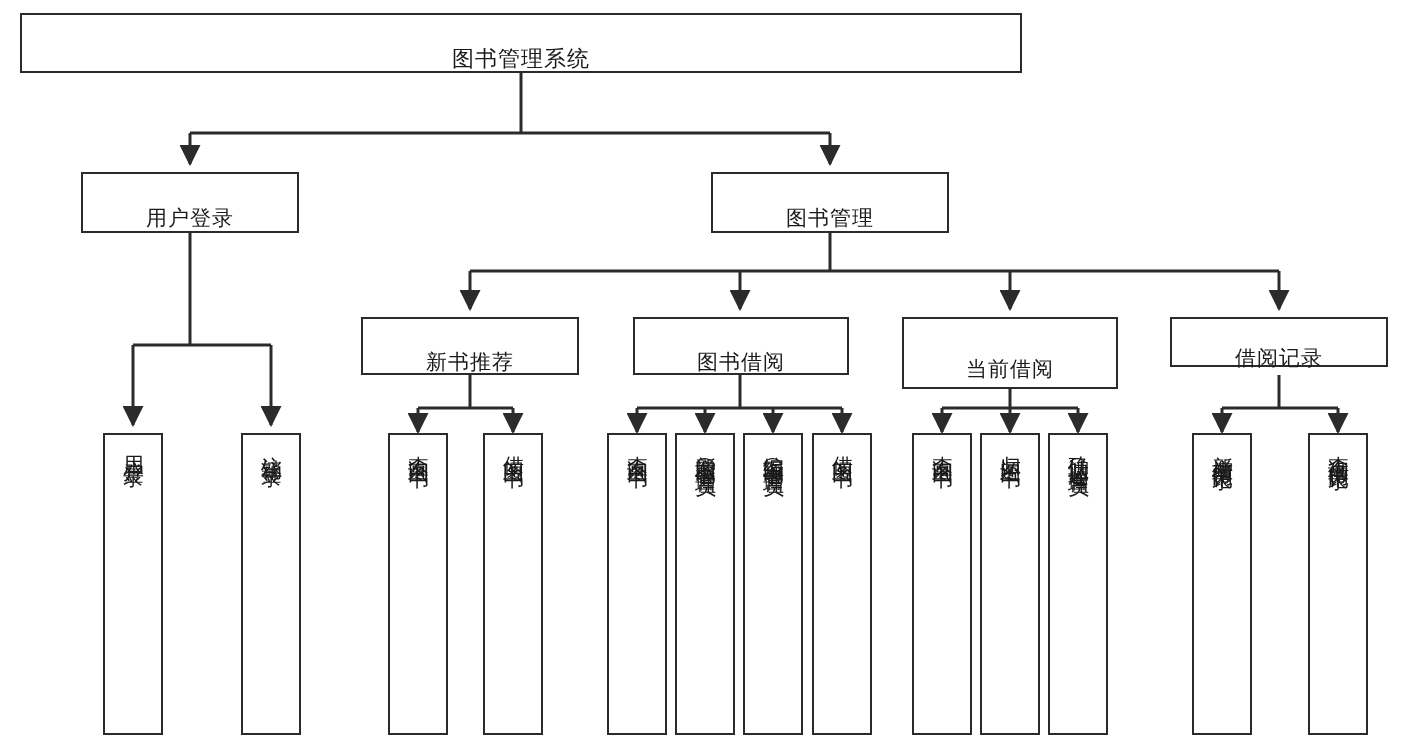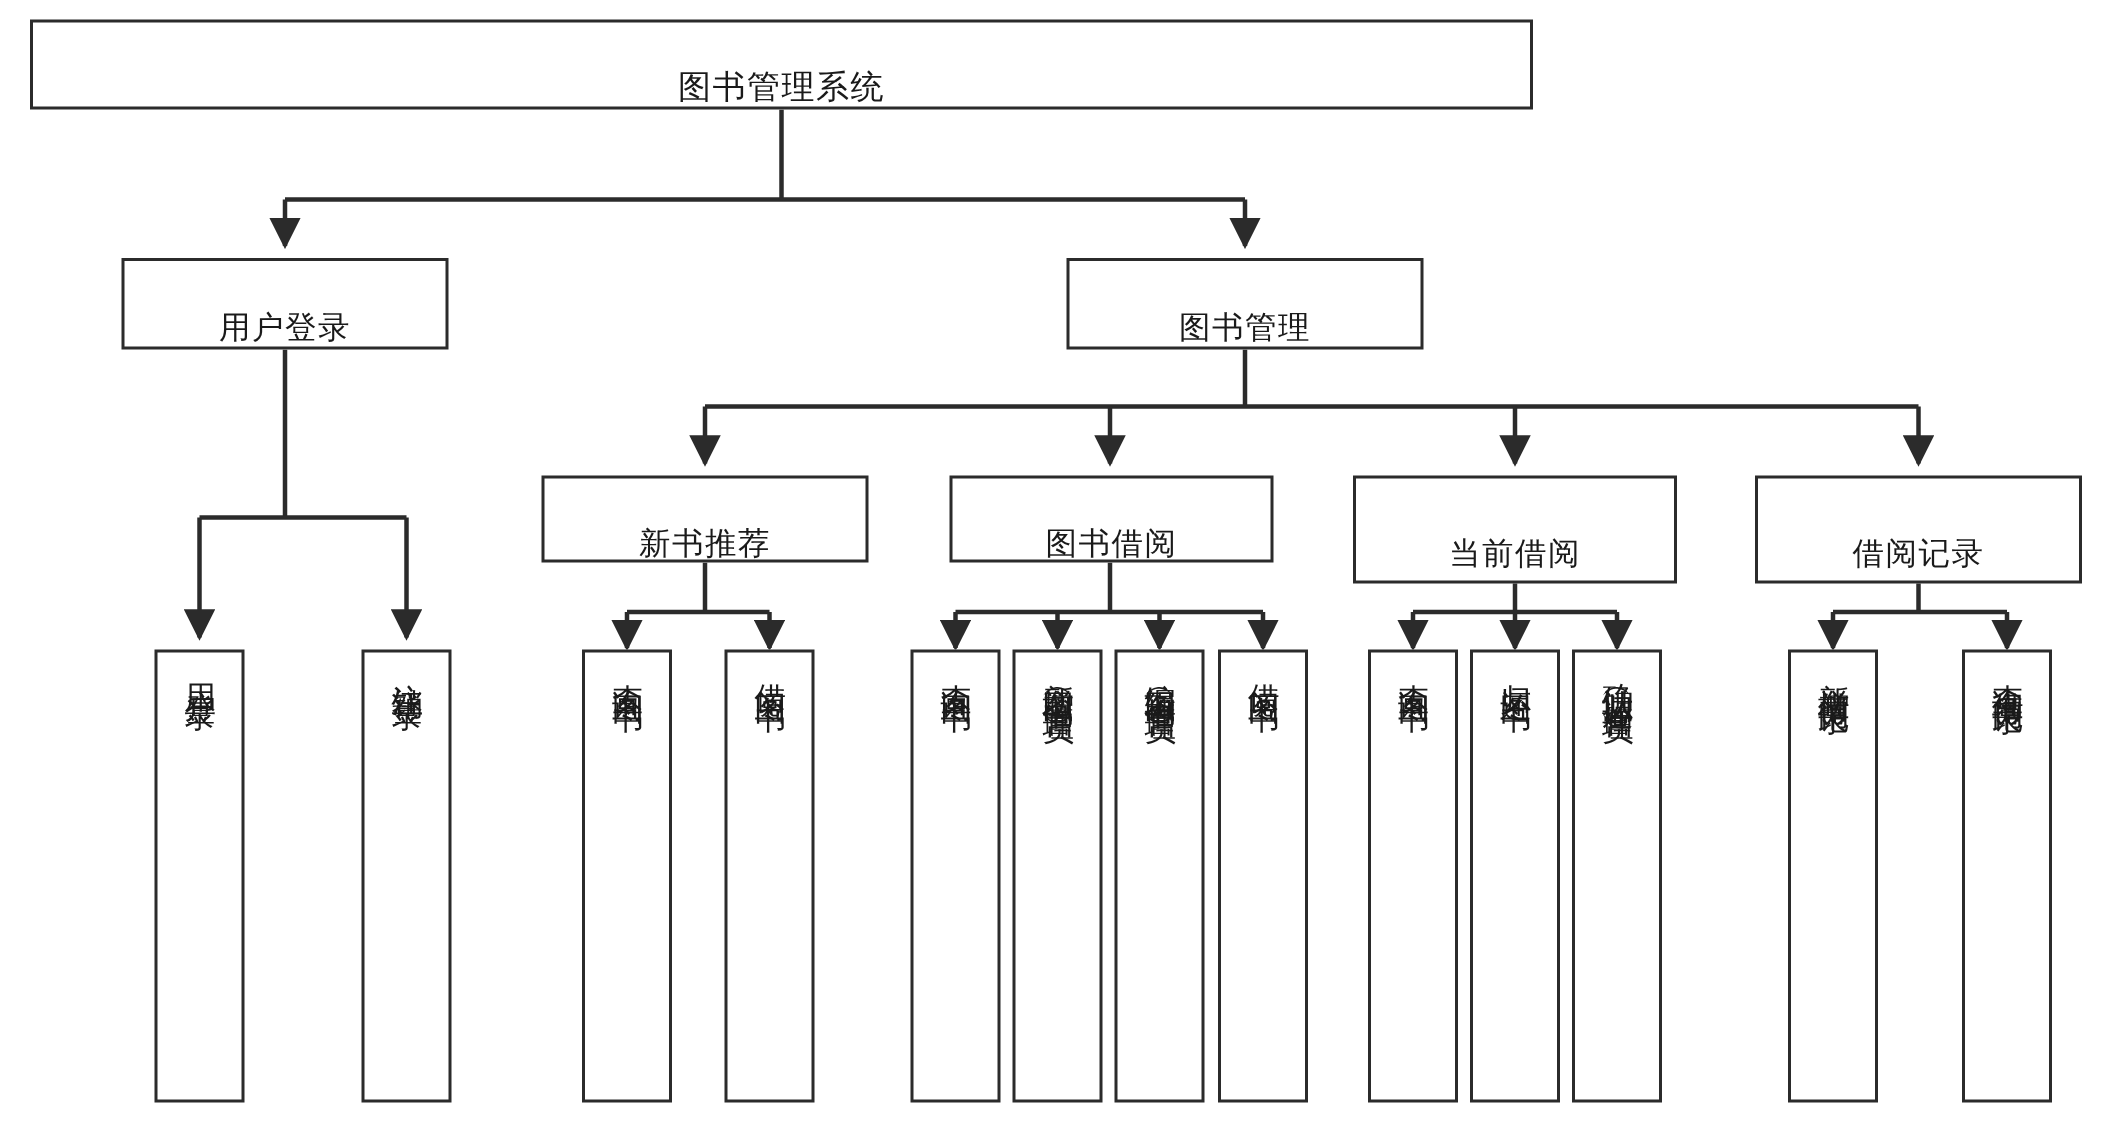--- a/index.html
+++ b/index.html
@@ -154,21 +154,21 @@
   </div>
 
   <div class="node horiz" style="left:633px; top:317px; width:216px; height:58px;">
     <span class="label">图书借阅</span>
   </div>
 
   <div class="node horiz" style="left:902px; top:317px; width:216px; height:72px;">
     <span class="label">当前借阅</span>
   </div>
 
-  <div class="node horiz" style="left:1170px; top:317px; width:218px; height:72px;">
+  <div class="node horiz" style="left:1170px; top:317px; width:218px; height:50px;">
     <span class="label">借阅记录</span>
   </div>
 
   <div class="node vert" style="left:103px; top:433px; width:60px; height:302px;">
     <span class="label">用户登录</span>
   </div>
   <div class="node vert" style="left:241px; top:433px; width:60px; height:302px;">
     <span class="label">注销登录</span>
   </div>
 

